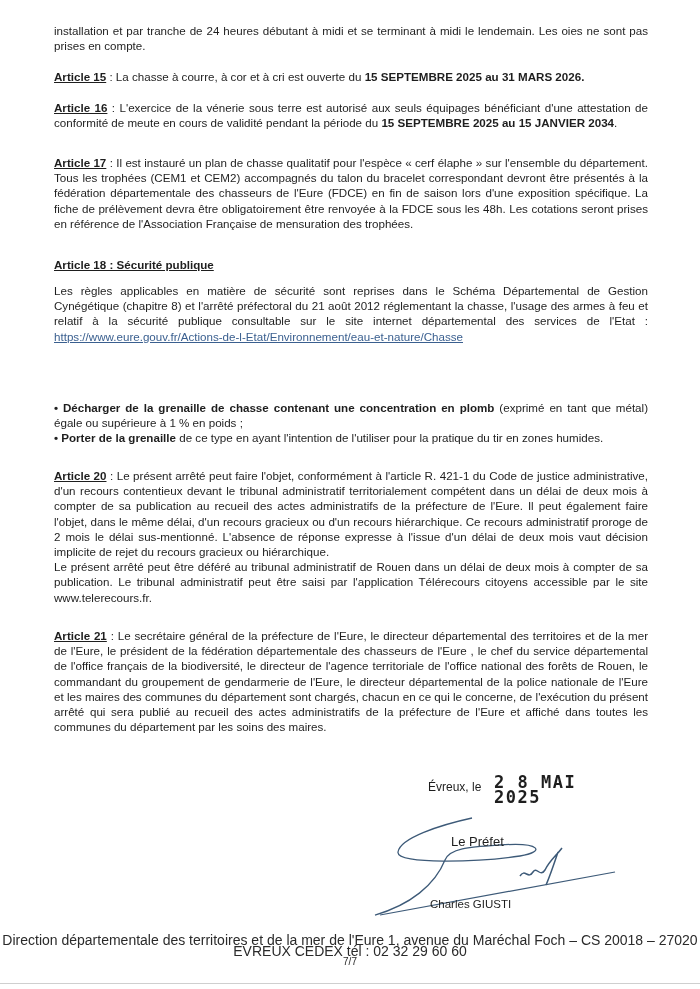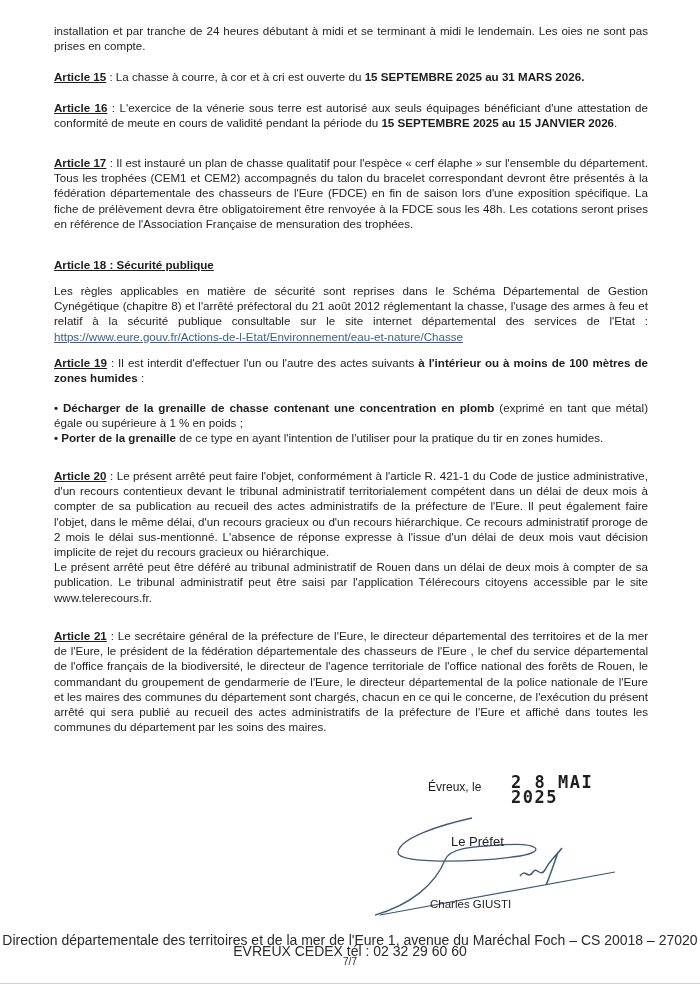--- a/index.html
+++ b/index.html
@@ -9,21 +9,21 @@
     font-family: "Liberation Sans", sans-serif; color: #1e1e1e;
     font-size: 11.6px; line-height: 15.2px;
   }
   .text-block { position: absolute; left: 54px; width: 594px; text-align: justify; }
   .text-block p { margin: 0; }
   .art-label { text-decoration: underline; font-weight: bold; }
   .b { font-weight: bold; }
   .link { color: #3a5f8f; text-decoration: underline; }
   .bullet { margin: 0; }
   .sig-place { position: absolute; left: 428px; top: 780px; font-size: 12px; }
-  .sig-date { position: absolute; left: 511px; top: 775px; font-size: 17px; font-weight: bold; letter-spacing: 1.5px; font-family: "DejaVu Sans Mono", monospace; }
+  .sig-date { position: absolute; left: 494px; top: 775px; font-size: 17px; font-weight: bold; letter-spacing: 1.5px; font-family: "DejaVu Sans Mono", monospace; }
   .sig-title { position: absolute; left: 451px; top: 834px; font-size: 13px; }
   .sig-name { position: absolute; left: 430px; top: 897px; font-size: 11.5px; }
   .signature-svg { position: absolute; left: 370px; top: 790px; }
   .footer { position: absolute; left: 0; width: 700px; text-align: center; font-size: 14px; line-height: 10.5px; color: #2a2a2a; }
   .footer-line1 { top: 935px; }
   .footer-line2 { top: 946px; }
   .footer-page { top: 957px; font-size: 10px; }
   .bottom-rule { position: absolute; left: 0; top: 983px; width: 700px; height: 1px; background: #cfcfcf; }
 </style>
 </head>
@@ -33,38 +33,35 @@
 
   <div class="text-block" style="top:23px;">
     <p>installation et par tranche de 24 heures débutant à midi et se terminant à midi le lendemain. Les oies ne sont pas prises en compte.</p>
   </div>
 
   <div class="text-block" style="top:69px;">
     <p><span class="art-label">Article 15</span><span> : La chasse à courre, à cor et à cri est ouverte du </span><span class="b">15 SEPTEMBRE 2025 au 31 MARS 2026.</span></p>
   </div>
 
   <div class="text-block" style="top:100px;">
-    <p><span class="art-label">Article 16</span><span> : L'exercice de la vénerie sous terre est autorisé aux seuls équipages bénéficiant d'une attestation de conformité de meute en cours de validité  pendant la période  du </span><span class="b">15 SEPTEMBRE 2025 au 15 JANVIER 2026</span><span>.</span></p>
+    <p><span class="art-label">Article 16</span><span> : L'exercice de la vénerie sous terre est autorisé aux seuls équipages bénéficiant d'une attestation de conformité de meute en cours de validité  pendant la période  du </span><span class="b">15 SEPTEMBRE 2025 au 15 JANVIER 2034</span><span>.</span></p>
   </div>
 
   <div class="text-block" style="top:155px;">
     <p><span class="art-label">Article 17</span><span> : Il est instauré un plan de chasse qualitatif pour l'espèce « cerf élaphe » sur l'ensemble du département. Tous les trophées (CEM1 et CEM2) accompagnés du talon du bracelet correspondant devront être présentés à la fédération départementale des chasseurs de l'Eure (FDCE) en fin de saison lors d'une exposition spécifique. La fiche de prélèvement devra être obligatoirement être renvoyée à la FDCE sous les 48h. Les cotations seront prises en référence de l'Association Française de mensuration des trophées.</span></p>
   </div>
 
   <div class="text-block" style="top:257px;">
     <p><span class="art-label">Article 18  : Sécurité publique</span></p>
   </div>
 
   <div class="text-block" style="top:283px;">
     <p><span>Les règles applicables en matière de sécurité sont reprises dans le Schéma Départemental de Gestion Cynégétique (chapitre 8) et l'arrêté préfectoral du 21 août 2012 réglementant la chasse, l'usage des armes à feu et relatif à la sécurité publique consultable sur le site internet départemental des services de l'Etat : </span><a class="link">https://www.eure.gouv.fr/Actions-de-l-Etat/Environnement/eau-et-nature/Chasse</a></p>
   </div>
 
-  <div class="text-block" style="top:355px;">
-    <p><span class="art-label">Article 19</span><span> : Il est interdit d'effectuer l'un ou l'autre des actes suivants </span><span class="b">à l'intérieur ou à moins de 100 mètres de zones humides</span><span> :</span></p>
-  </div>
 
   <div class="text-block" style="top:400px;">
     <p class="bullet"><span class="b">•</span> <span class="b">Décharger de la grenaille de chasse contenant une concentration en plomb</span><span> (exprimé en tant que métal) égale ou supérieure à 1 % en poids ;</span></p>
     <p class="bullet"><span class="b">•</span> <span class="b">Porter de la grenaille</span><span> de ce type en ayant l'intention de l'utiliser pour la pratique du tir en zones humides.</span></p>
   </div>
 
   <div class="text-block" style="top:468px;">
     <p><span class="art-label">Article 20</span><span> : Le présent arrêté peut faire l'objet, conformément à l'article R. 421-1 du Code de justice administrative, d'un recours contentieux devant le tribunal administratif territorialement compétent dans un délai de deux mois à compter de sa publication au recueil des actes administratifs de la préfecture de l'Eure. Il peut également faire l'objet, dans le même délai, d'un recours gracieux ou d'un recours hiérarchique. Ce recours administratif proroge de 2 mois le délai sus-mentionné. L'absence de réponse expresse à l'issue d'un délai de deux mois vaut décision implicite de rejet du recours gracieux ou hiérarchique.</span></p>
     <p>Le présent arrêté peut être déféré au tribunal administratif de Rouen dans un délai de deux mois à compter de sa publication. Le tribunal administratif peut être saisi par l'application Télérecours citoyens accessible par le site www.telerecours.fr.</p>
   </div>

